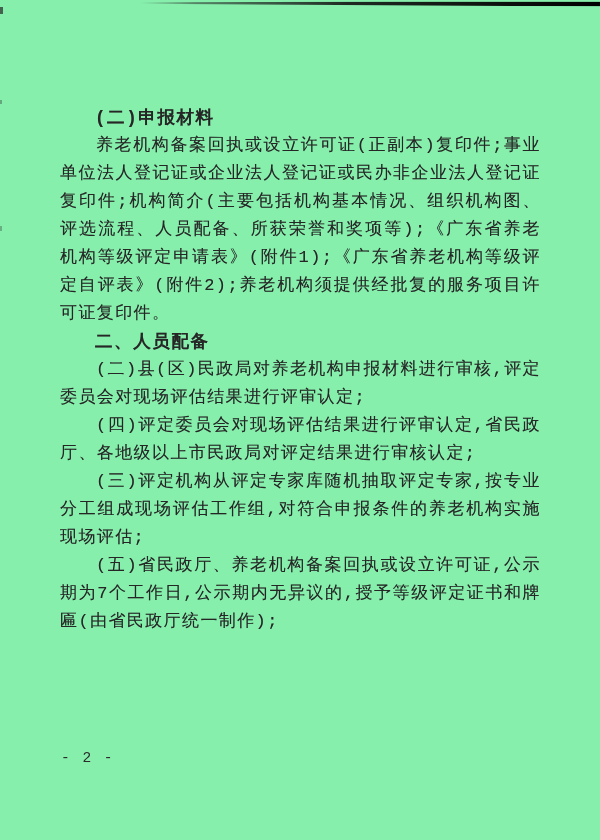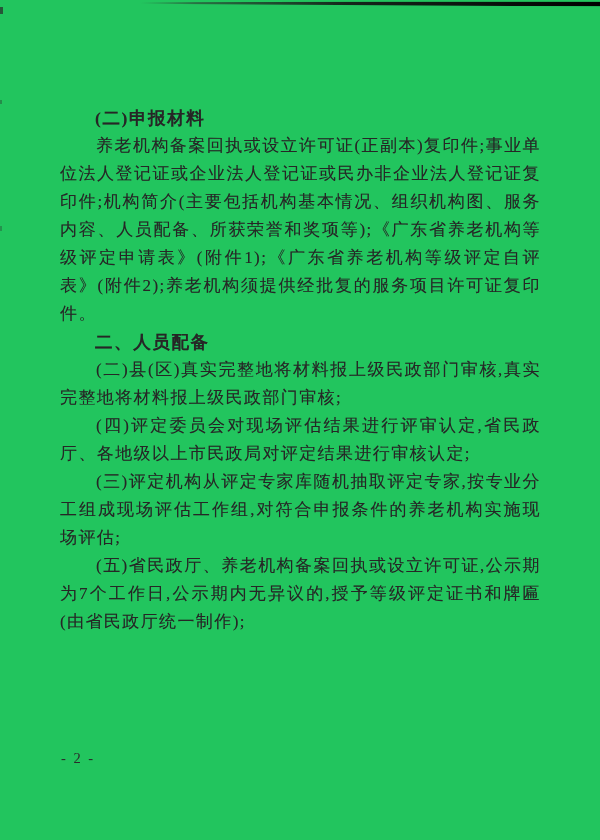--- a/index.html
+++ b/index.html
@@ -5,23 +5,23 @@
   * { box-sizing: border-box; }
   html, body {
     margin: 0;
     padding: 0;
     background: #ffffff;
   }
   .page {
     position: relative;
     width: 600px;
     height: 840px;
-    background: #22c55e;
+    background: #86efac;
     overflow: hidden;
-    font-family: Liberation Serif, serif;
+    font-family: Liberation Mono, monospace;
     color: #262626;
   }
   
   .scan-line {
     position: absolute;
     top: 1px;
     left: 140px;
     width: 460px;
     height: 5px;
     background: linear-gradient(to right,
@@ -78,23 +78,23 @@
 
 <div class="page">
 
   <div class="scan-line"></div>
   <div class="scan-speck speck-1"></div>
   <div class="scan-speck speck-2"></div>
   <div class="scan-speck speck-3"></div>
 
   <div class="content">
     <h3 class="doc-heading">(二)申报材料</h3>
-    <p class="doc-para">养老机构备案回执或设立许可证(正副本)复印件;事业单位法人登记证或企业法人登记证或民办非企业法人登记证复印件;机构简介(主要包括机构基本情况、组织机构图、服务内容、人员配备、所获荣誉和奖项等);《广东省养老机构等级评定申请表》(附件1);《广东省养老机构等级评定自评表》(附件2);养老机构须提供经批复的服务项目许可证复印件。</p>
+    <p class="doc-para">养老机构备案回执或设立许可证(正副本)复印件;事业单位法人登记证或企业法人登记证或民办非企业法人登记证复印件;机构简介(主要包括机构基本情况、组织机构图、评选流程、人员配备、所获荣誉和奖项等);《广东省养老机构等级评定申请表》(附件1);《广东省养老机构等级评定自评表》(附件2);养老机构须提供经批复的服务项目许可证复印件。</p>
     <h3 class="doc-heading">二、人员配备</h3>
-    <p class="doc-para">(二)县(区)真实完整地将材料报上级民政部门审核,真实完整地将材料报上级民政部门审核;</p>
+    <p class="doc-para">(二)县(区)民政局对养老机构申报材料进行审核,评定委员会对现场评估结果进行评审认定;</p>
     <p class="doc-para">(四)评定委员会对现场评估结果进行评审认定,省民政厅、各地级以上市民政局对评定结果进行审核认定;</p>
     <p class="doc-para">(三)评定机构从评定专家库随机抽取评定专家,按专业分工组成现场评估工作组,对符合申报条件的养老机构实施现场评估;</p>
     <p class="doc-para">(五)省民政厅、养老机构备案回执或设立许可证,公示期为7个工作日,公示期内无异议的,授予等级评定证书和牌匾(由省民政厅统一制作);</p>
   </div>
 
   <div class="page-number">- 2 -</div>
 
 </div>
 
 </body></html>

